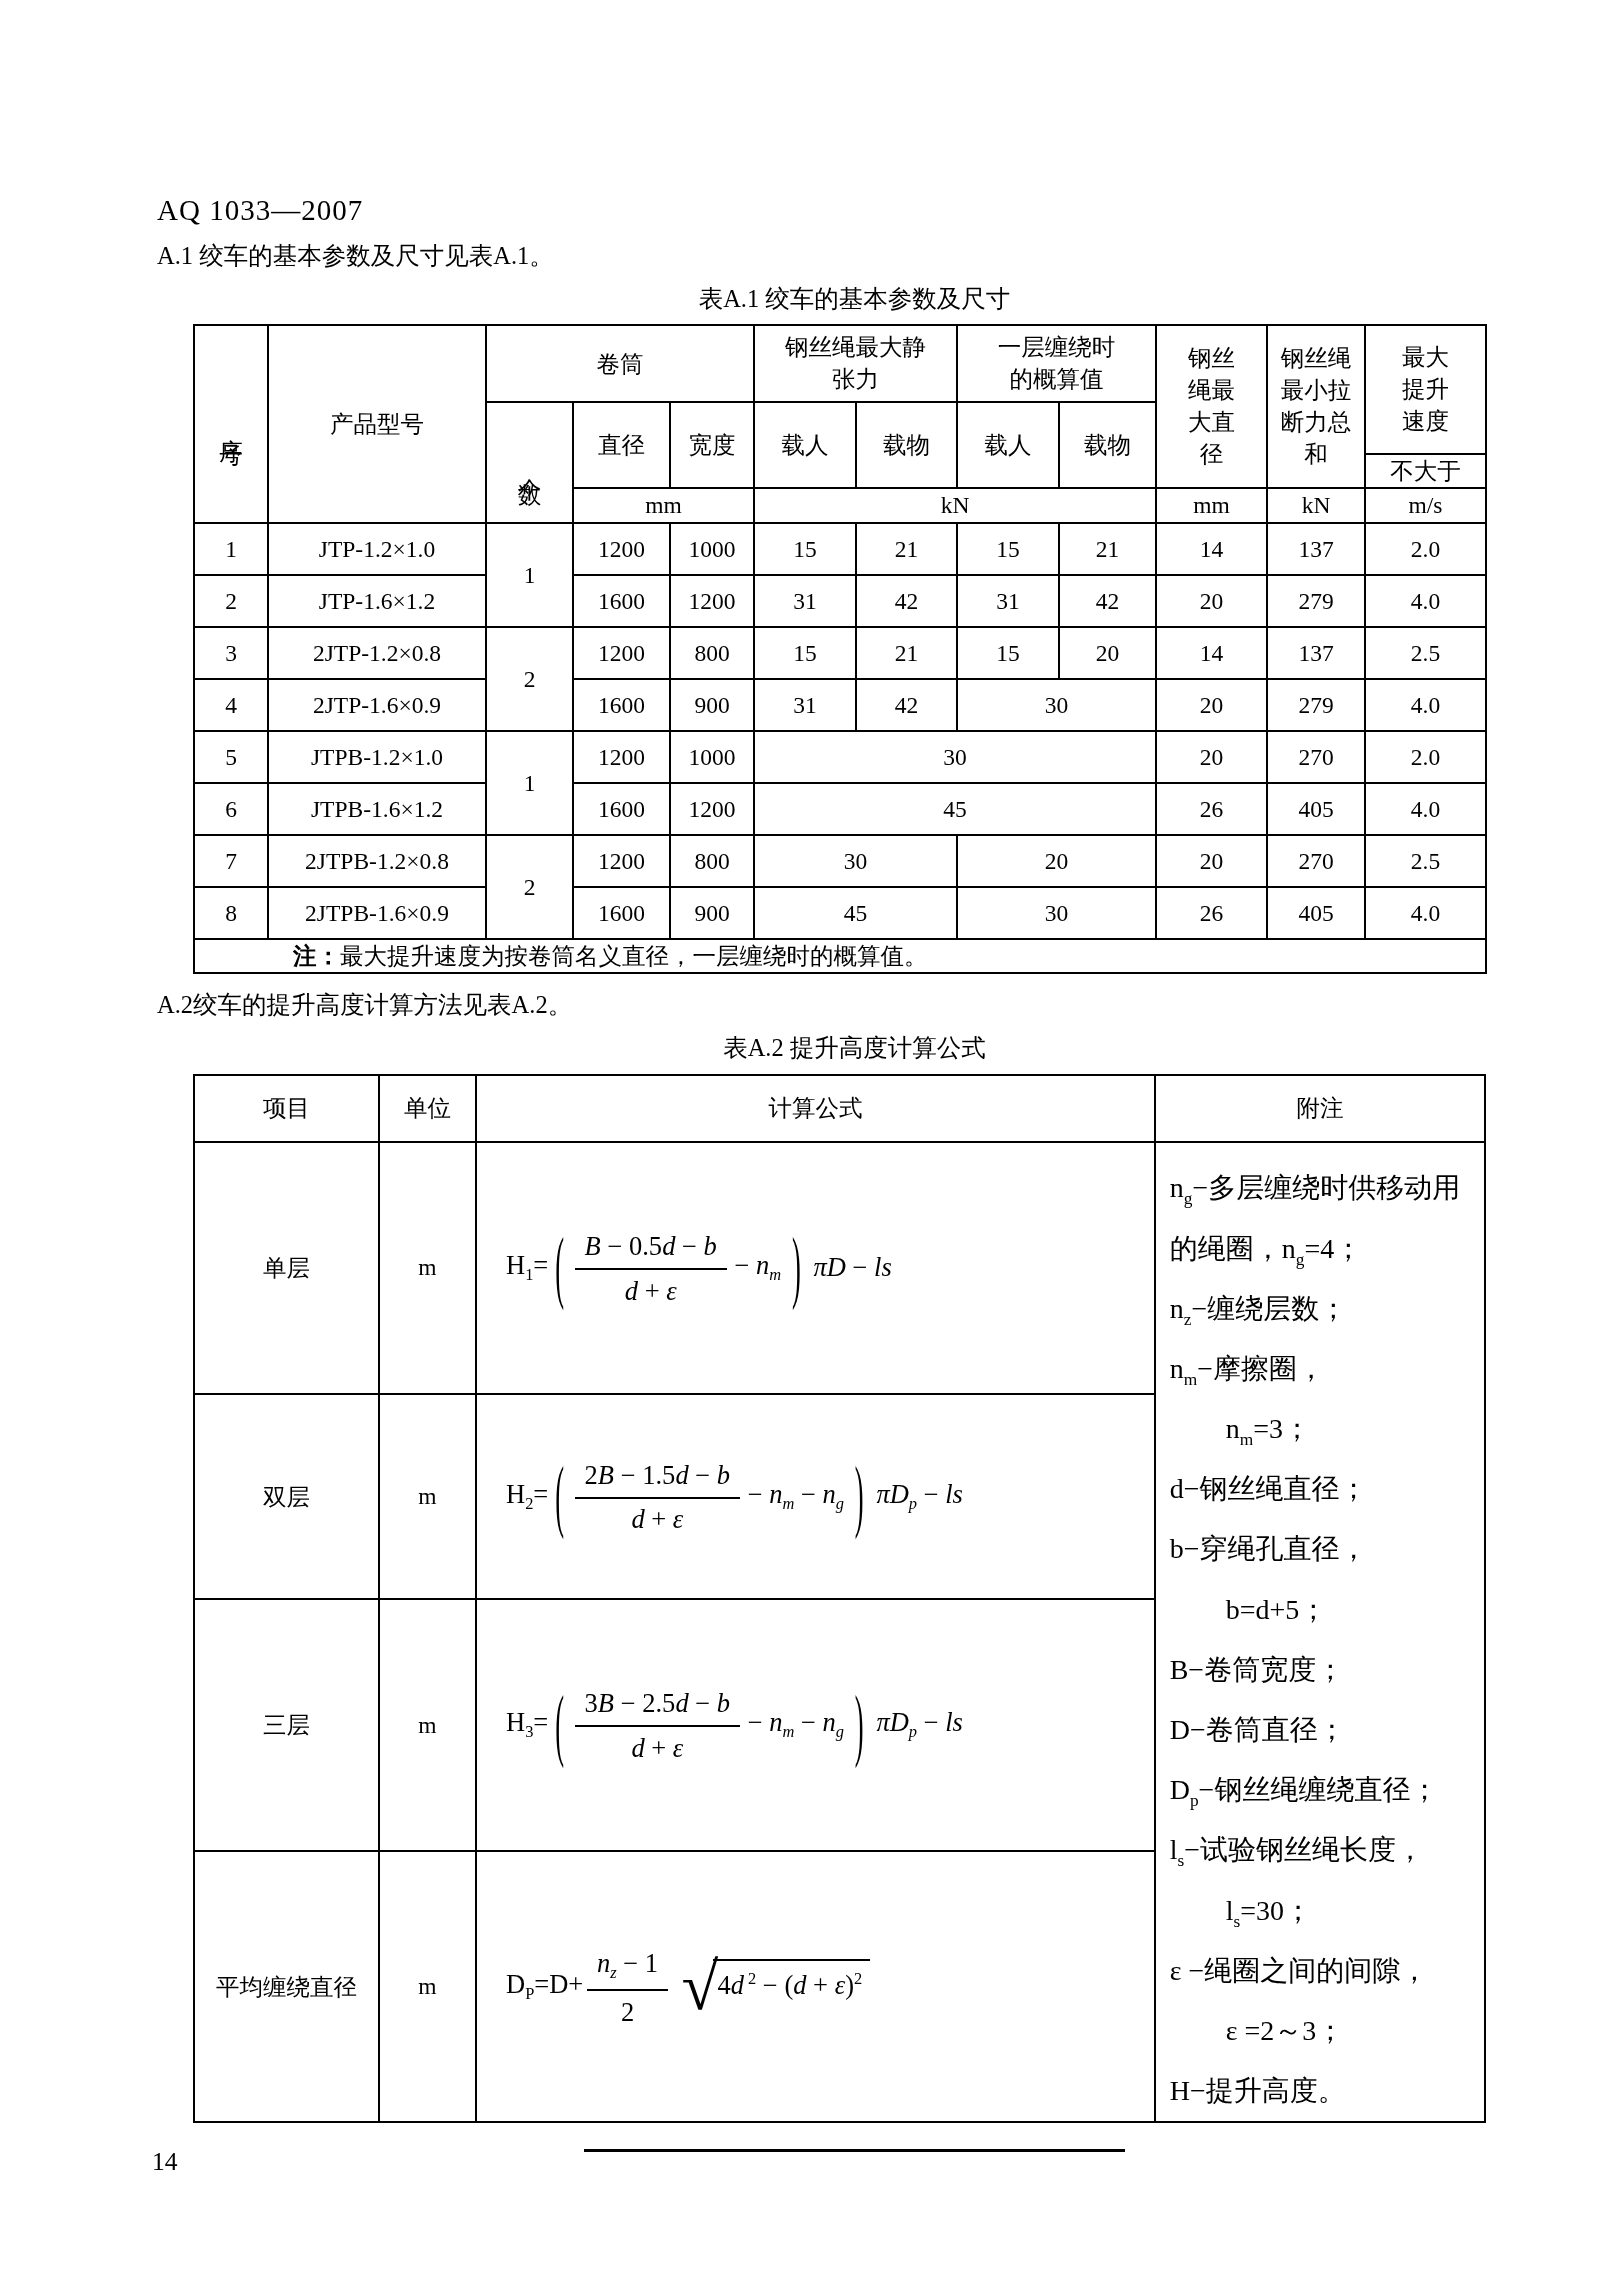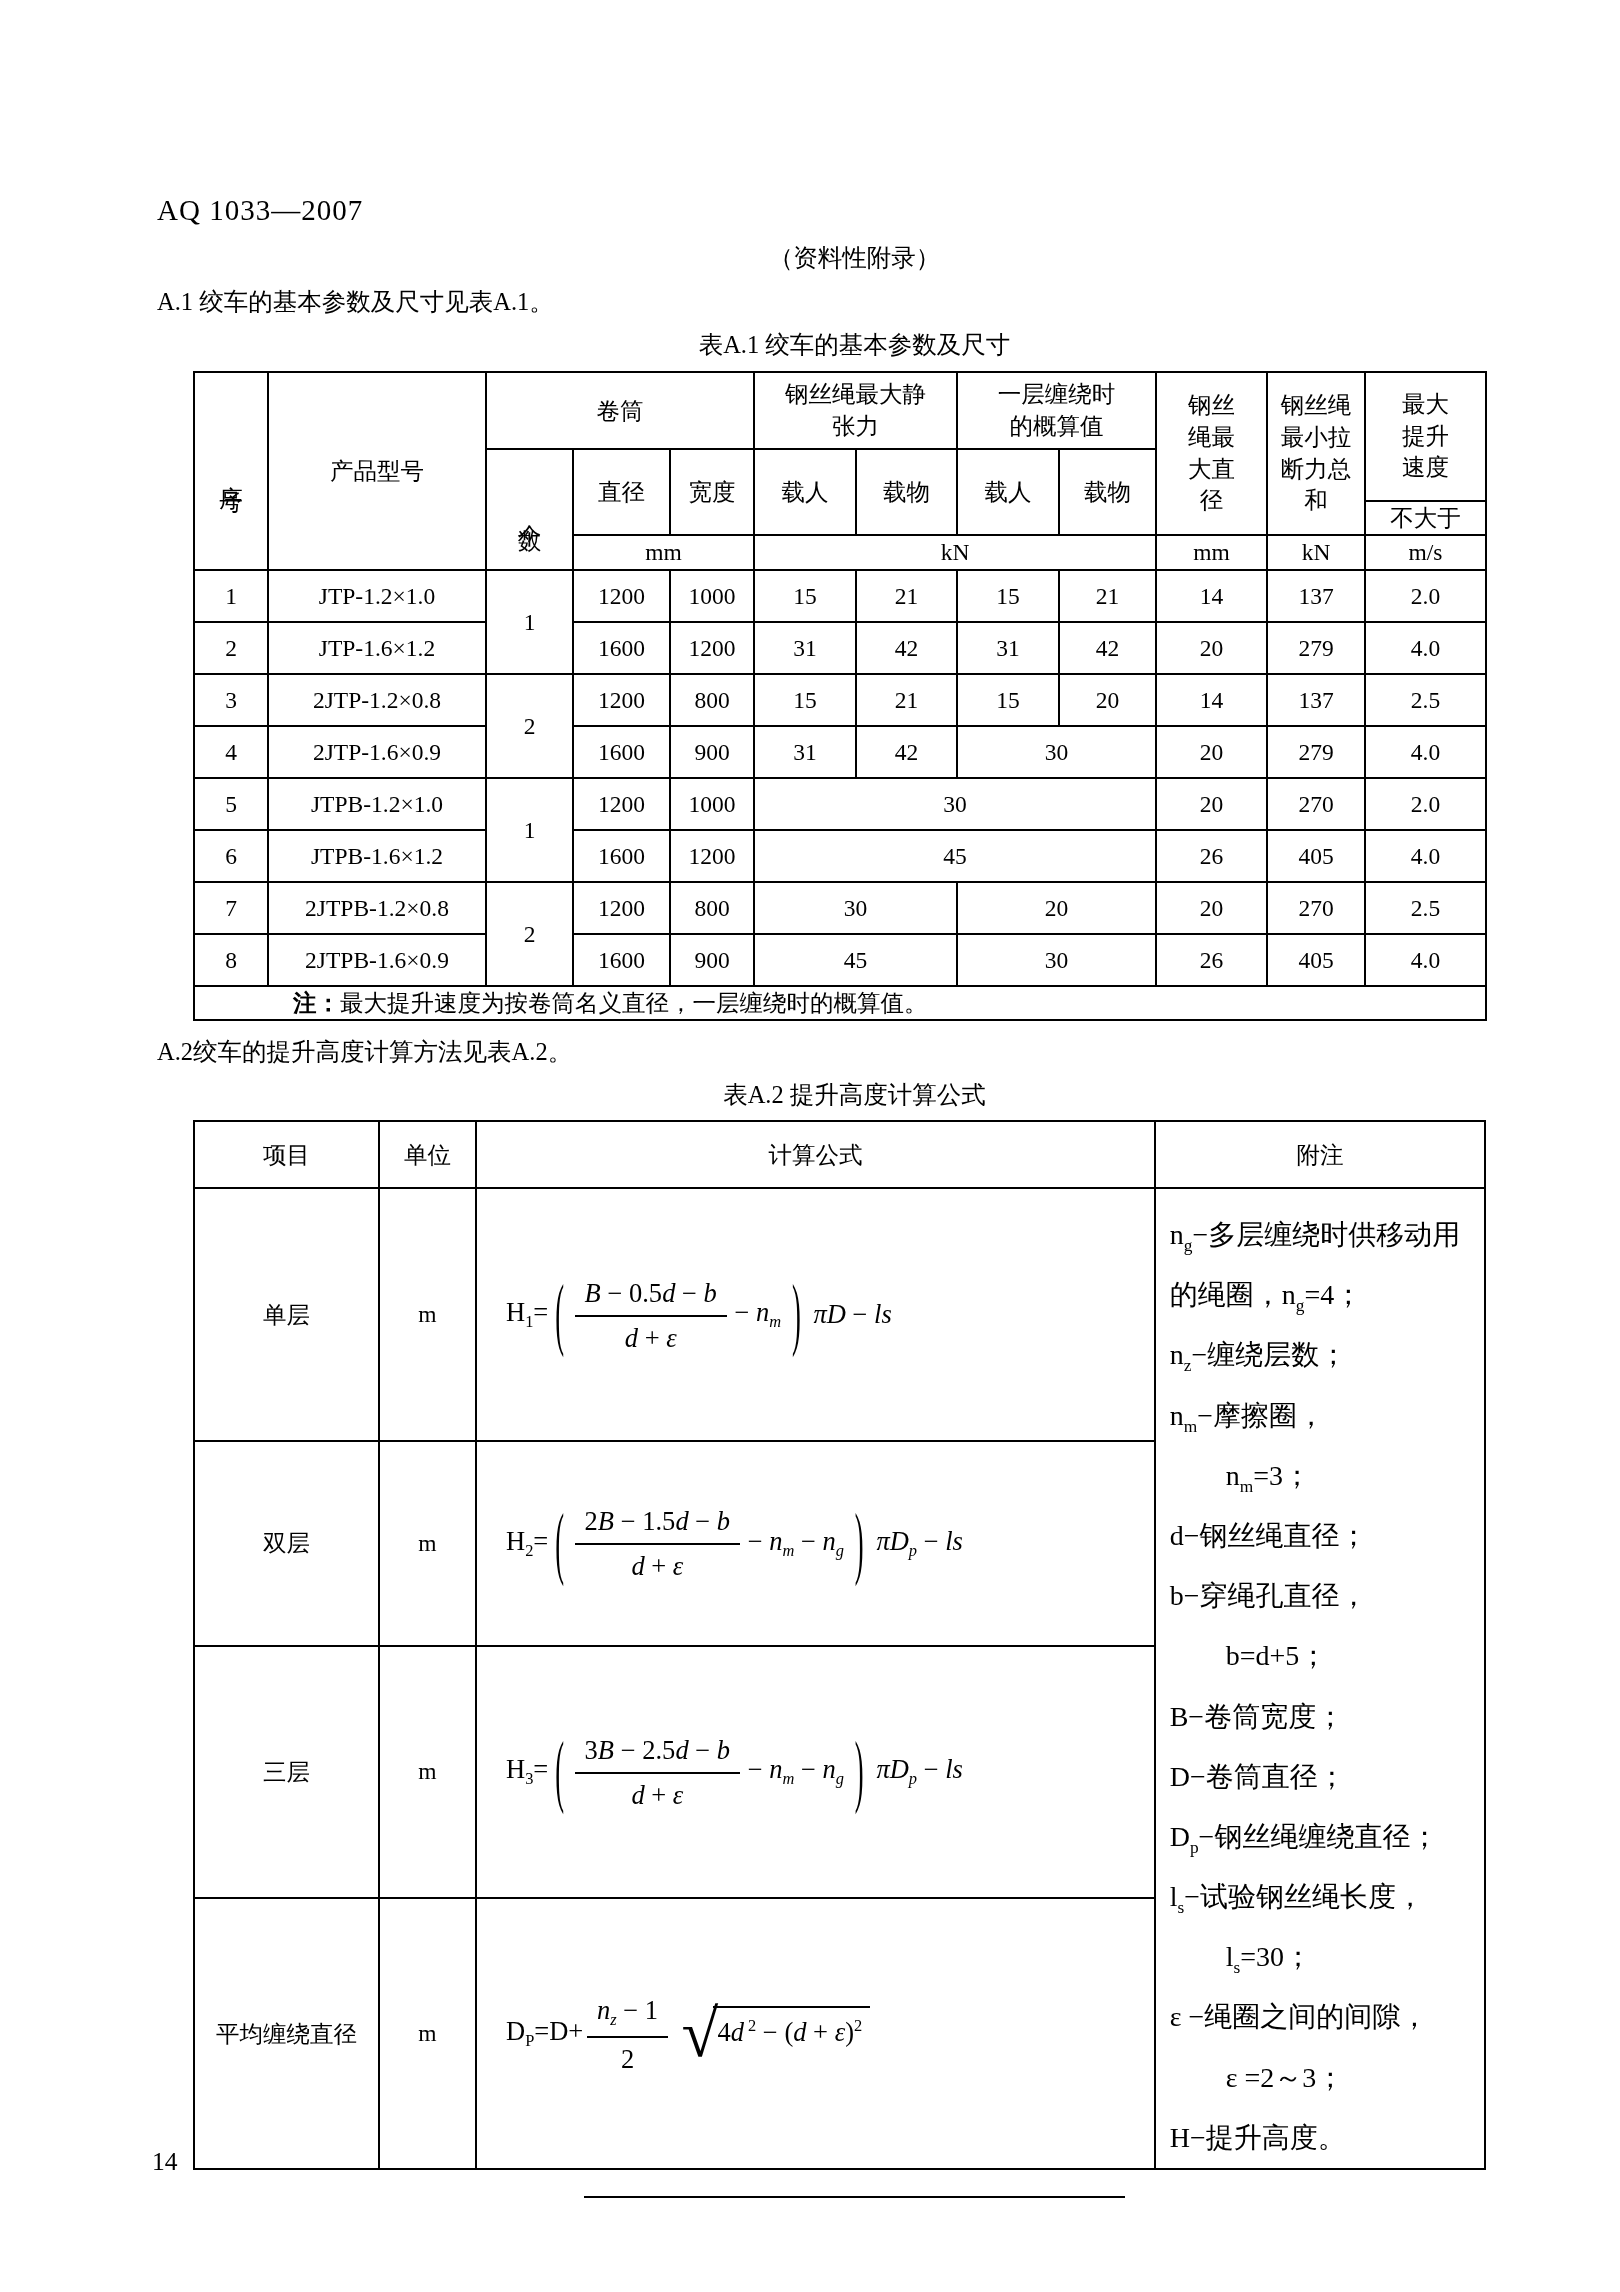--- a/index.html
+++ b/index.html
@@ -42,21 +42,20 @@
   .divider{height:2.9px;background:#000;width:541px;margin:25.5px auto 0 auto;}
   .page-number{position:absolute;left:152px;top:2147px;font-size:25.5px;}
   sub,sup{font-size:0.62em;}
 </style>
 </head>
 <body>
 
 <div class="content">
 
   <div class="doc-number">AQ 1033—2007</div>
-  <div class="center-line">（资料性附录）</div>
   <div class="body-line">A.1 绞车的基本参数及尺寸见表A.1。</div>
   <div class="table-title">表A.1 绞车的基本参数及尺寸</div>
 
   <table class="ta1">
     <colgroup>
       <col style="width:74px">
         <col style="width:218px">
         <col style="width:87px">
       <col style="width:97px">
         <col style="width:84px">

